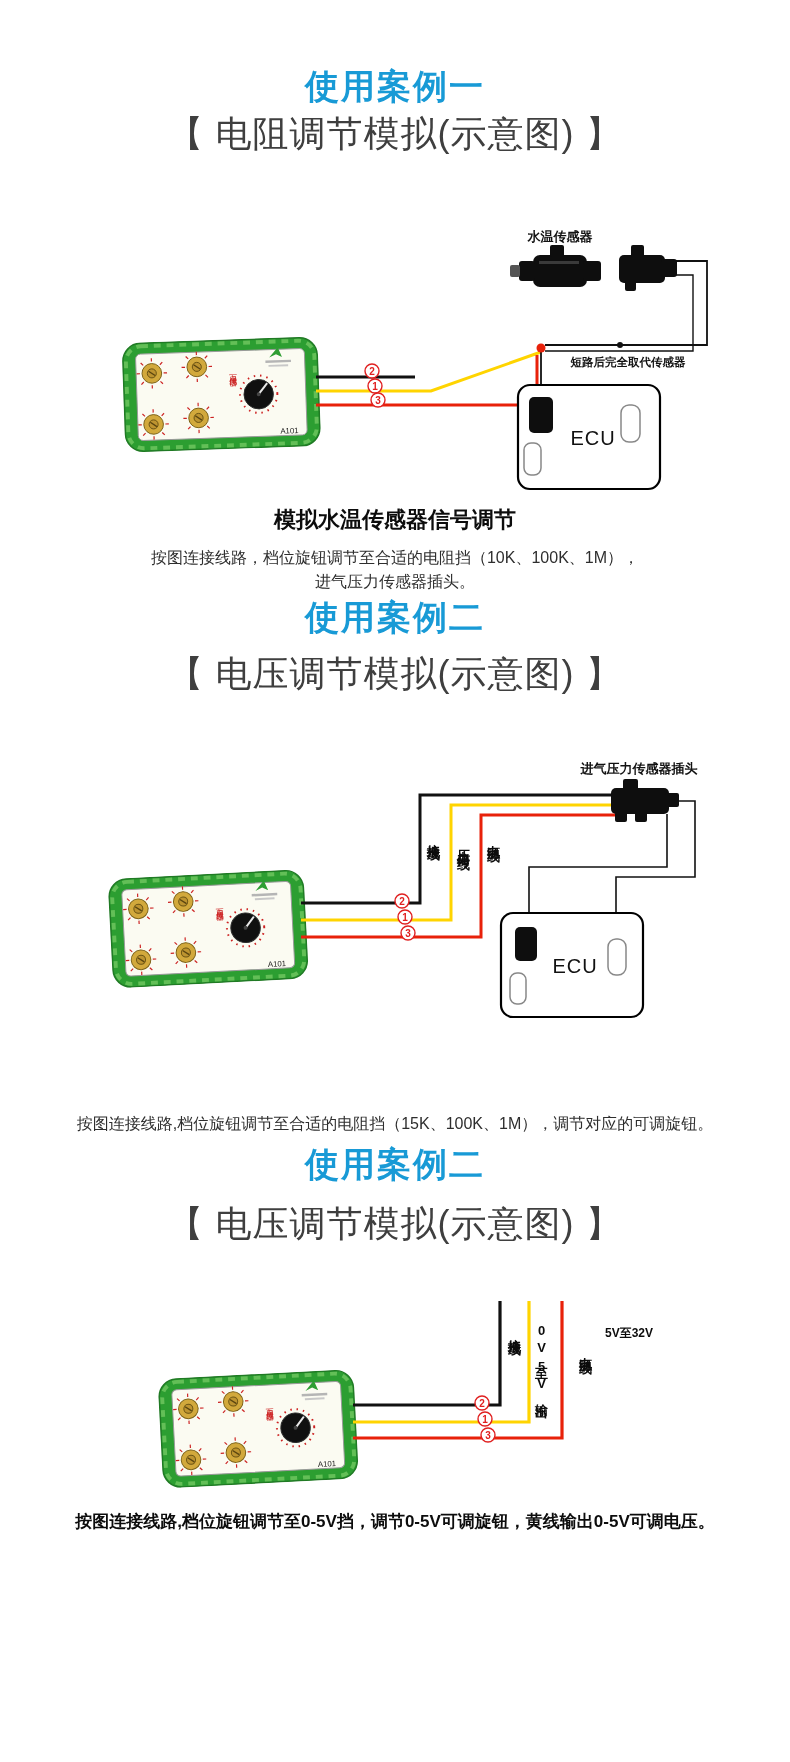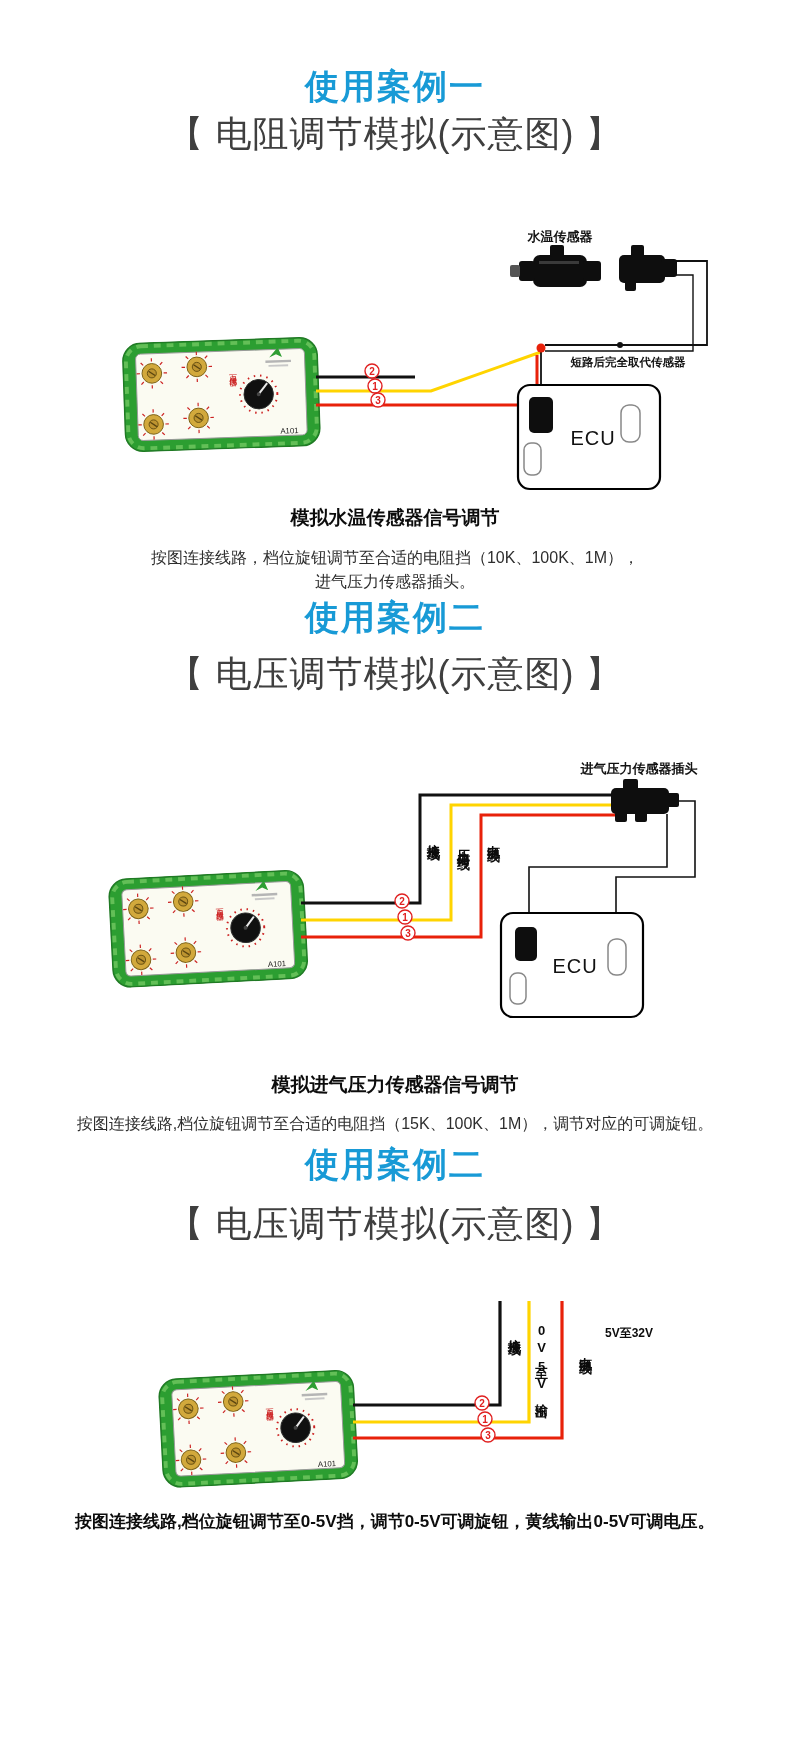--- a/index.html
+++ b/index.html
@@ -3,24 +3,24 @@
 <meta charset="utf-8">
 <style>
   html,body { margin:0; padding:0; background:#fff; }
   .page { position:relative; width:664px; height:1762px; margin:0 auto; background:#ffffff;
           font-family:"Liberation Sans","DejaVu Sans",sans-serif; overflow:hidden; }
   .sec-title { position:absolute; left:0; width:100%; text-align:center;
                font-size:34px; font-weight:bold; color:#189ad6; letter-spacing:2px; }
   .sec-sub   { position:absolute; left:0; width:100%; text-align:center;
                font-size:36px; color:#3f3f3f; letter-spacing:1px; }
   .caption   { position:absolute; left:0; width:100%; text-align:center;
-               font-size:19px; font-weight:bold; color:#0c0c0c; }
+               font-size:22px; font-weight:bold; color:#0c0c0c; }
   .desc      { position:absolute; left:0; width:100%; text-align:center;
                font-size:16px; color:#2e2e2e; line-height:24px;margin-top:16px; }
-  .bottom-bold { position:absolute; left:12px; width:100%; text-align:left;
+  .bottom-bold { position:absolute; left:0; width:100%; text-align:center;
                font-size:17px; font-weight:bold; color:#0c0c0c; }
   .diagram   { position:absolute; left:0; width:790px; }
   .diagram svg { position:absolute; left:0; top:0; }
   .vlabel { position:absolute; writing-mode:vertical-rl; text-orientation:upright;
             font-size:13px; font-weight:bold; color:#0c0c0c; letter-spacing:2px; line-height:16px; }
   .hlabel { position:absolute; font-size:12px; font-weight:bold; color:#0c0c0c;margin-left:36px; }
 </style>
 </head>
 <body>
 
@@ -173,21 +173,20 @@
         <text x="342" y="165.5" text-anchor="middle" fill="#e02020">1</text>
         <circle cx="345" cy="178" r="7" fill="#fff" stroke="#e02020" stroke-width="1.4"></circle>
         <text x="345" y="181.5" text-anchor="middle" fill="#e02020">3</text>
       </g>
     </svg>
     <div class="vlabel" style="left:362px; top:78px">接地线</div>
     <div class="vlabel" style="left:392px; top:84px">压力信号线</div>
     <div class="vlabel" style="left:422px; top:80px">电源线</div>
   </div>
 
-  <div class="caption" style="top:1072px">模拟进气压力传感器信号调节</div>
   <div class="desc" style="top:1096px">按图连接线路,档位旋钮调节至合适的电阻挡（15K、100K、1M），调节对应的可调旋钮。</div>
 
   <div class="sec-title" style="top:1142px">使用案例二</div>
   <div class="sec-sub" style="top:1200px">【 电压调节模拟(示意图) 】</div>
 
   <div class="diagram" style="top:1295px;height:215px">
     <svg width="790" height="215" viewBox="0 0 790 215">
 
       <use href="#device-sym" width="197" height="110" transform="translate(94,84) rotate(-3)"></use>
 

